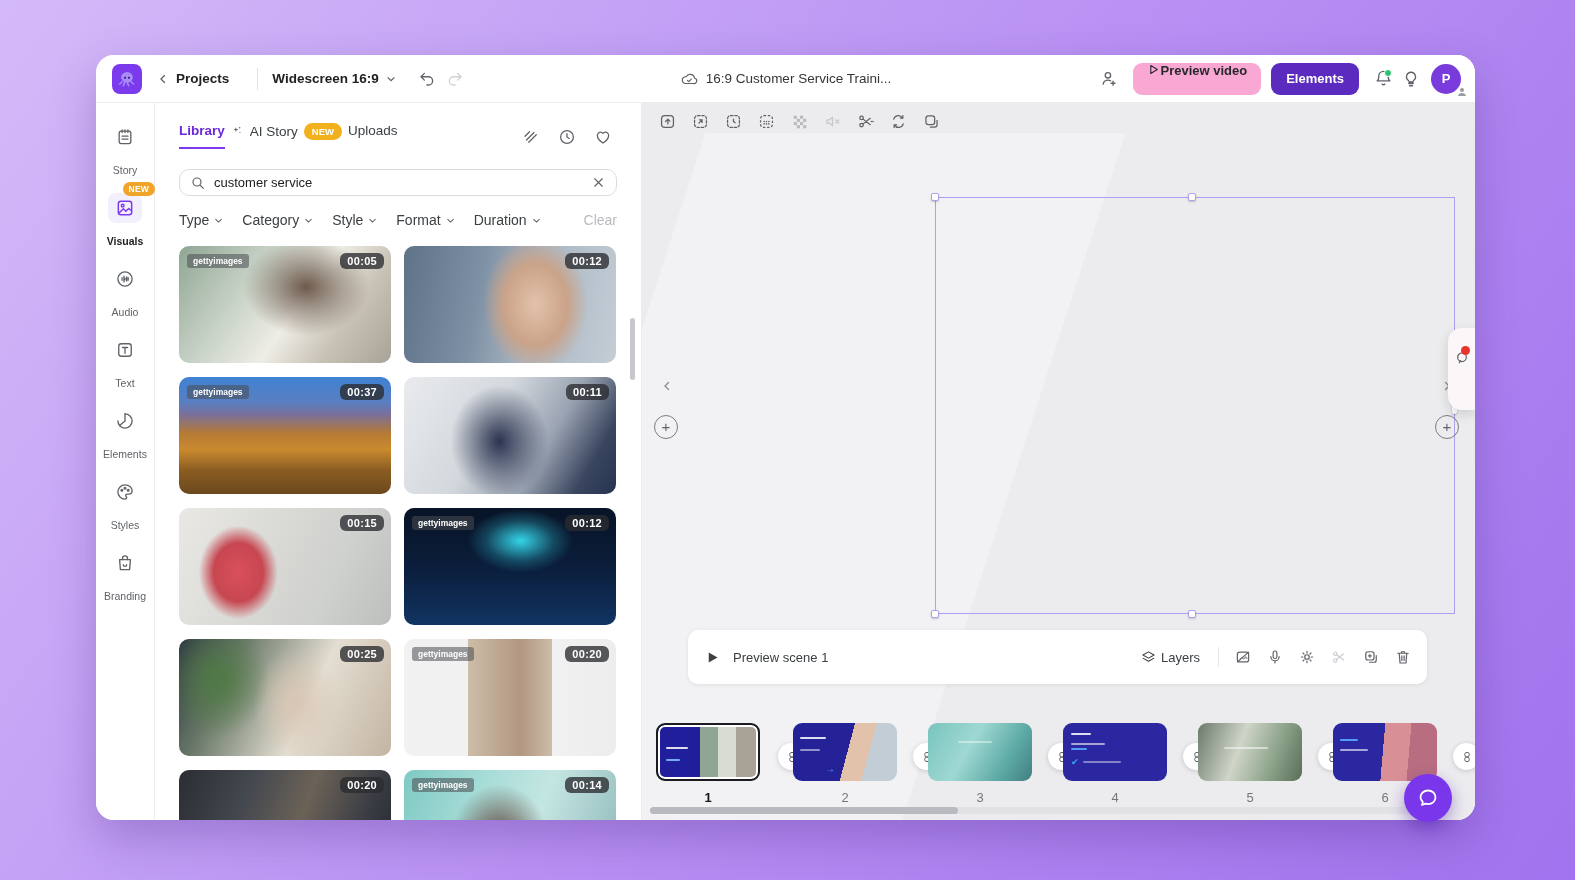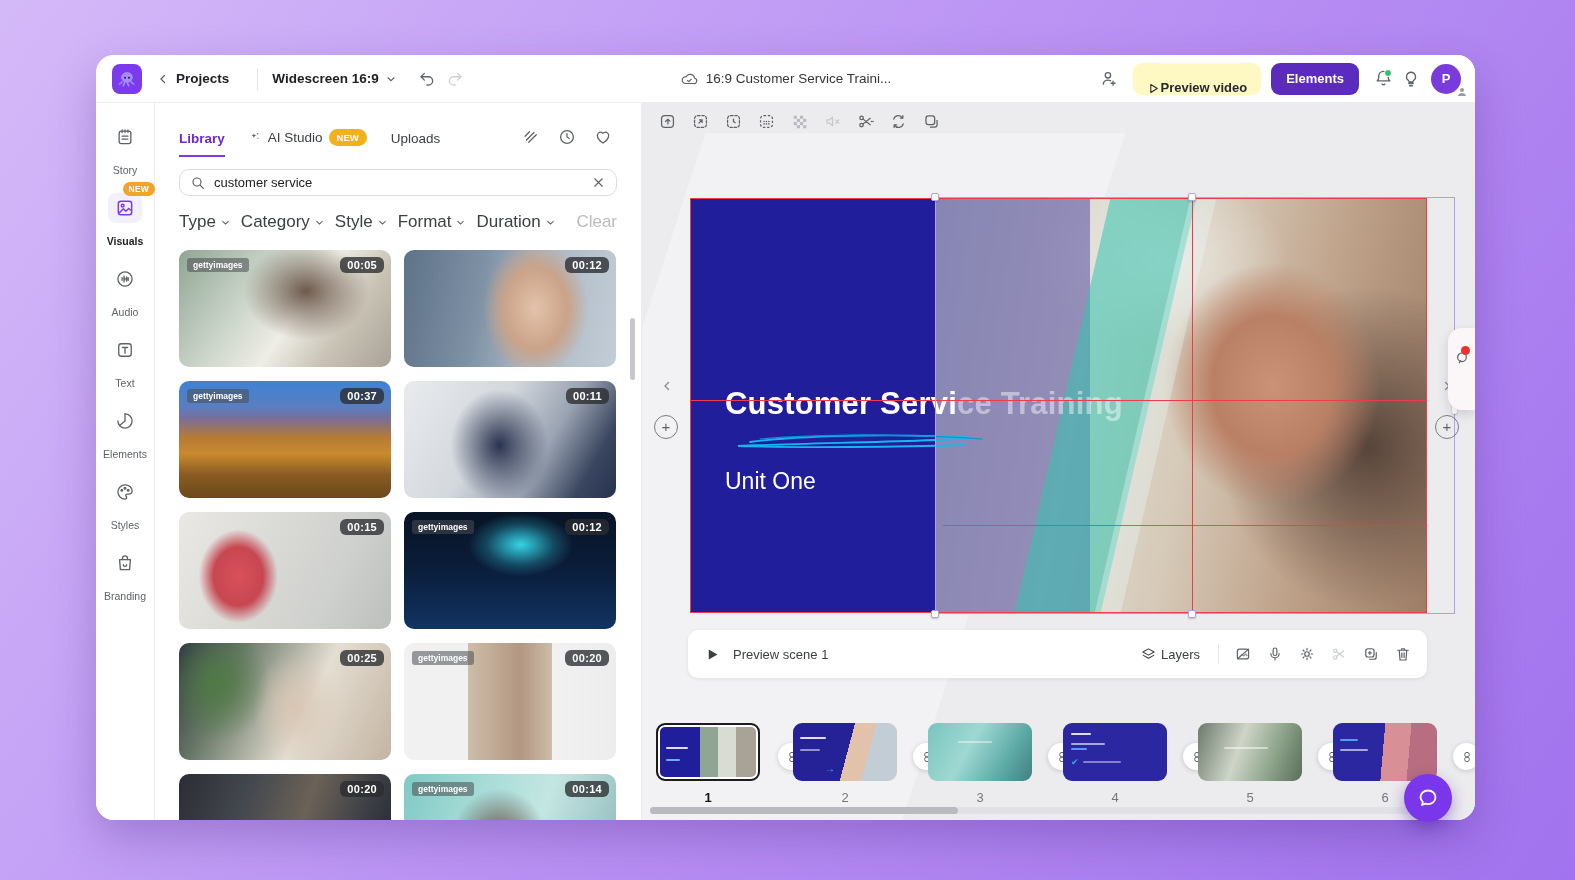--- a/index.html
+++ b/index.html
@@ -17,46 +17,46 @@
   }
   
   .topbar { height:48px; background:#fff; border-bottom:1px solid #ececef; display:flex; align-items:center; padding:0 14px 0 16px; flex:0 0 48px; position:relative; z-index:5;}
   .logo { width:30px; height:30px; border-radius:8px; background:#7c3aed; display:flex; align-items:center; justify-content:center; margin-right:14px;}
   .tb-left,.tb-right { display:flex; align-items:center; }
   .tb-center { position:absolute; left:50%; transform:translateX(-50%); display:flex; align-items:center; gap:8px; font-size:13.5px; color:#35363a;}
   .iconbtn { background:none; border:none; display:flex; align-items:center; justify-content:center; width:28px; height:28px; cursor:pointer; border-radius:6px;}
   .tb-back { font-size:13.5px; font-weight:700; color:#202124; margin-right:14px; display:flex; align-items:center; gap:6px;}
   .tb-sep { width:1px; height:22px; background:#e3e3e7; margin:0 14px;}
   .tb-aspect { font-size:13.5px; font-weight:700; color:#202124; display:flex; align-items:center; gap:6px; margin-right:16px;}
-  .btn-preview { display:flex; align-items:flex-end; background:#fef9c3; border:none; border-radius:9px; height:32px; padding:0 14px; font-size:13px; font-weight:700; color:#27282c; cursor:pointer; margin:0 10px;}
+  .btn-preview { display:flex; align-items:flex-start; background:#f9a8d4; border:none; border-radius:9px; height:32px; padding:0 14px; font-size:13px; font-weight:700; color:#27282c; cursor:pointer; margin:0 10px;}
   .btn-download { background:#5b2bbf; color:#fff; border:none; border-radius:9px; height:32px; padding:0 15px; font-size:13px; font-weight:700; cursor:pointer; margin-right:10px;}
   .avatar { width:30px; height:30px; border-radius:50%; background:#7a3bdc; color:#fff; font-size:13px; font-weight:700; display:flex; align-items:center; justify-content:center; position:relative; cursor:pointer;}
   .avatar .mini { position:absolute; right:-7px; bottom:-4px; }
   .bell-dot { position:absolute; top:4px; right:5px; width:8px; height:8px; border-radius:50%; background:#2fbf71; border:1.5px solid #fff;}
   
   .main { flex:1; display:flex; min-height:0; }
   
   .rail { width:59px; background:#fff; border-right:1px solid #ececef; padding-top:12px; display:flex; flex-direction:column; align-items:center; gap:4px;}
   .rail-item { width:52px; padding:7px 0 6px; display:flex; flex-direction:column; align-items:center; gap:12px; cursor:pointer; position:relative; border-radius:10px;}
   .rail-item .lbl { font-size:10.5px; color:#5f6368; }
   .rail-item.active .lbl { color:#202124; font-weight:700;}
   .rail-item.active .ric { background:#f3f0fe; }
   .ric { width:34px; height:30px; display:flex; align-items:center; justify-content:center; border-radius:8px;}
   .rail-badge { position:absolute; top:-4px; right:-4px; background:#f0a42a; color:#fff; font-size:8.5px; font-weight:700; padding:2px 6px; border-radius:8px; letter-spacing:.2px;}
   
   .panel { width:487px; background:#fff; border-right:1px solid #ececef; padding:20px 0 0; display:flex; flex-direction:column; position:relative;}
   .panel-inner { padding:0 24px; }
-  .tabs { display:flex; align-items:flex-end; gap:24px; }
+  .tabs { display:flex; align-items:flex-start; gap:6px; }
   .tab { font-size:13.5px; color:#3c4043; cursor:pointer; padding-bottom:9px; display:flex; align-items:center; gap:6px; border-bottom:2px solid transparent;}
   .tab.active { color:#6d28d9; font-weight:700; border-bottom:2px solid #7c3aed;}
   .tab-badge { background:#f2b11c; color:#fff; font-size:9.5px; font-weight:700; padding:3px 8px; border-radius:9px;}
   .tabs-icons { margin-left:auto; display:flex; gap:8px; padding-bottom:6px;}
   .searchbox { margin-top:12px; height:27px; border:1px solid #dcdce0; border-radius:10px; display:flex; align-items:center; padding:0 10px; gap:8px;}
   .searchbox input { border:none; outline:none; flex:1; font-size:13px; color:#202124; font-family:inherit; background:transparent;}
-  .filters { display:flex; align-items:center; gap:10px; margin-top:16px; font-size:17px; color:#3c4043;}
+  .filters { display:flex; align-items:center; gap:18px; margin-top:16px; font-size:14px; color:#3c4043;}
   .filter { display:flex; align-items:center; gap:4px; cursor:pointer;}
   .clear { margin-left:auto; color:#b9bbc0; cursor:pointer;}
   .grid { margin-top:18px; display:grid; grid-template-columns:212px 212px; gap:14px 13px; overflow:hidden; flex:1; padding-bottom:1px;}
   .thumb { width:212px; height:117px; border-radius:10px; position:relative; cursor:pointer; overflow:hidden; background:#dadae0;}
   .dur { position:absolute; top:7px; right:7px; background:rgba(42,43,48,.78); color:#fff; font-size:11px; font-weight:600; padding:2px 7px; border-radius:6px; letter-spacing:.3px;}
   .wm { position:absolute; top:8px; left:8px; background:rgba(75,76,82,.55); color:#fff; font-size:8.5px; font-weight:700; padding:2px 6px; border-radius:3px;}
   .panel-scroll { position:absolute; right:6px; top:215px; width:5px; height:62px; border-radius:3px; background:#c7c7cd;}
   .t1{background:radial-gradient(90px 70px at 60% 35%,#6d5a4c 0%,rgba(0,0,0,0) 70%),linear-gradient(125deg,#8fa694 0%,#cdd6cb 35%,#eeede6 55%,#c9c3b6 75%,#a9a296 100%);}
   .t2{background:radial-gradient(70px 90px at 62% 50%,#e3c2ab 0%,#caa389 45%,rgba(0,0,0,0) 75%),linear-gradient(100deg,#5e7288 0%,#7d90a4 35%,#a9b6c2 60%,#c3cdd6 100%);}
   .t3{background:linear-gradient(180deg,#3f82d4 0%,#5a7ec0 22%,#7a6f9a 32%,#b57a35 48%,#c98a2e 62%,#8a5c22 80%,#6b481d 100%);}
@@ -91,21 +91,21 @@
   .redline-v { position:absolute; left:502px; top:0; width:0; height:100%; border-left:1px solid #ef3b4a;}
   .slide-border { position:absolute; left:0; top:0; width:100%; height:100%; border:1px solid #ef3b4a; pointer-events:none;}
   .selbox { position:absolute; left:293px; top:94px; width:520px; height:417px; border:1.5px solid #b29ef0; pointer-events:none;}
   .handle { position:absolute; width:8px; height:8px; background:#fff; border:1px solid #b2a0ee; border-radius:2px; box-shadow:0 1px 2px rgba(0,0,0,.2);}
   .handle-bar { position:absolute; width:5px; height:18px; background:#fff; border-radius:3px; box-shadow:0 1px 2px rgba(0,0,0,.25);}
   .nav-chevron { position:absolute; background:none; border:none; color:#8a8a90; font-size:15px; cursor:pointer;}
   .nav-plus { position:absolute; width:24px; height:24px; border:1.5px solid #7b7b82; border-radius:50%; background:none; color:#5f6368; font-size:15px; line-height:20px; cursor:pointer; display:flex; align-items:center; justify-content:center;}
   .float-tab { position:absolute; right:0; top:225px; width:27px; height:82px; background:#fbf6f8; border-radius:14px 0 0 14px; box-shadow:0 4px 12px rgba(0,0,0,.14); display:flex; align-items:flex-start; justify-content:center; padding-top:22px; cursor:pointer;}
   .float-dot { position:absolute; top:18px; right:5px; width:9px; height:9px; background:#e8342c; border-radius:50%;}
   
-  .scenebar { position:absolute; left:46px; top:527px; width:739px; height:48px; background:#fff; border-radius:10px; box-shadow:0 1px 4px rgba(20,20,30,.08); display:flex; align-items:center; padding:0 10px 0 12px;}
+  .scenebar { position:absolute; left:46px; top:527px; width:739px; height:54px; background:#fff; border-radius:10px; box-shadow:0 1px 4px rgba(20,20,30,.08); display:flex; align-items:center; padding:0 10px 0 12px;}
   .scenebar .label { font-size:13px; color:#3c4043; margin-left:9px;}
   .sb-right { margin-left:auto; display:flex; align-items:center; gap:4px;}
   .layers { display:flex; align-items:center; gap:5px; font-size:13px; color:#3c4043; cursor:pointer; margin-right:8px;}
   .sb-sep { width:1px; height:20px; background:#e6e6ea; margin:0 6px;}
   
   .tl-thumb { position:absolute; top:620px; width:104px; height:58px; border-radius:9px; cursor:pointer; overflow:hidden;}
   .tl-thumb.sel { border:2px solid #1b1b20; box-shadow:inset 0 0 0 2px #fff;}
   .tl-num { position:absolute; top:687px; width:104px; text-align:center; font-size:13px; color:#76767c;}
   .tl-num.sel { color:#151518; font-weight:700;}
   .trans { position:absolute; top:640px; width:27px; height:27px; border-radius:50%; background:#fff; box-shadow:0 1px 5px rgba(20,20,30,.18); border:none; display:flex; align-items:center; justify-content:center; cursor:pointer;}
@@ -298,21 +298,21 @@
               <span>Library</span>
             </div>
           <div class="tab">
             <span>
                 <svg width="13" height="13" viewBox="0 0 24 24" fill="#5f6368">
                   <path d="M9 4l1.2 3.2L13.5 8.5l-3.3 1.3L9 13l-1.2-3.2L4.5 8.5l3.3-1.3z"></path>
                   <circle cx="16" cy="5" r="1.3"></circle>
                   <circle cx="16.5" cy="13.5" r="1.1"></circle>
                 </svg>
               </span>
-            <span>AI Studio</span>
+            <span>AI Story</span>
             <span class="tab-badge">NEW</span>
           </div>
           <div class="tab">
               <span>Uploads</span>
             </div>
           <div class="tabs-icons">
             <button class="iconbtn">
                 <svg width="18" height="18" viewBox="0 0 24 24" fill="none" stroke="#5f6368" stroke-width="1.7" stroke-linecap="round">
                   <path d="M10 5L4 11M16 6L6 16M19 9L9 19"></path>
                 </svg>
@@ -489,38 +489,20 @@
             </svg>
           </button>
         <button class="iconbtn">
             <svg width="19" height="19" viewBox="0 0 24 24" fill="none" stroke="#5f6368" stroke-width="1.6" stroke-linejoin="round">
               <rect x="5" y="5" width="11" height="11" rx="3"></rect>
               <path d="M10 19h6a3 3 0 0 0 3-3v-6"></path>
             </svg>
           </button>
       </div>
 
-      <div class="stage-slide">
-        <div class="ov-purple"></div>
-        <div class="ov-teal"></div>
-        <div class="ov-teal2"></div>
-        <div class="blue-block"></div>
-        <div class="slide-title"><span>Customer Servi</span><span class="faded">ce Training</span></div>
-        <div class="swoosh">
-            <svg width="270" height="22" viewBox="0 0 270 22" fill="none">
-              <path d="M30 12 C90 4, 200 4, 255 8 C200 12, 80 13, 18 16 C80 18, 180 17, 245 15" stroke="#17b7ee" stroke-width="1.8" stroke-linecap="round"></path>
-              <path d="M40 9 C110 3, 210 5, 262 9" stroke="#0a8fd8" stroke-width="1.2" stroke-linecap="round"></path>
-            </svg>
-          </div>
-        <div class="slide-sub">Unit One</div>
-        <div class="redline-h1"></div>
-        <div class="redline-h2"></div>
-        <div class="redline-v"></div>
-        <div class="slide-border"></div>
-      </div>
 
       <div class="selbox"></div>
       <div class="handle" style="left:289px;top:90px;"></div>
       <div class="handle" style="left:546px;top:90px;"></div>
       <div class="handle" style="left:289px;top:507px;"></div>
       <div class="handle" style="left:546px;top:507px;"></div>
       <div class="handle-bar" style="left:810px;top:293px;"></div>
 
       <button class="nav-chevron" style="left:18px;top:276px;">
           <svg width="14" height="14" viewBox="0 0 24 24" fill="none" stroke="#8a8a90" stroke-width="2.2" stroke-linecap="round">

